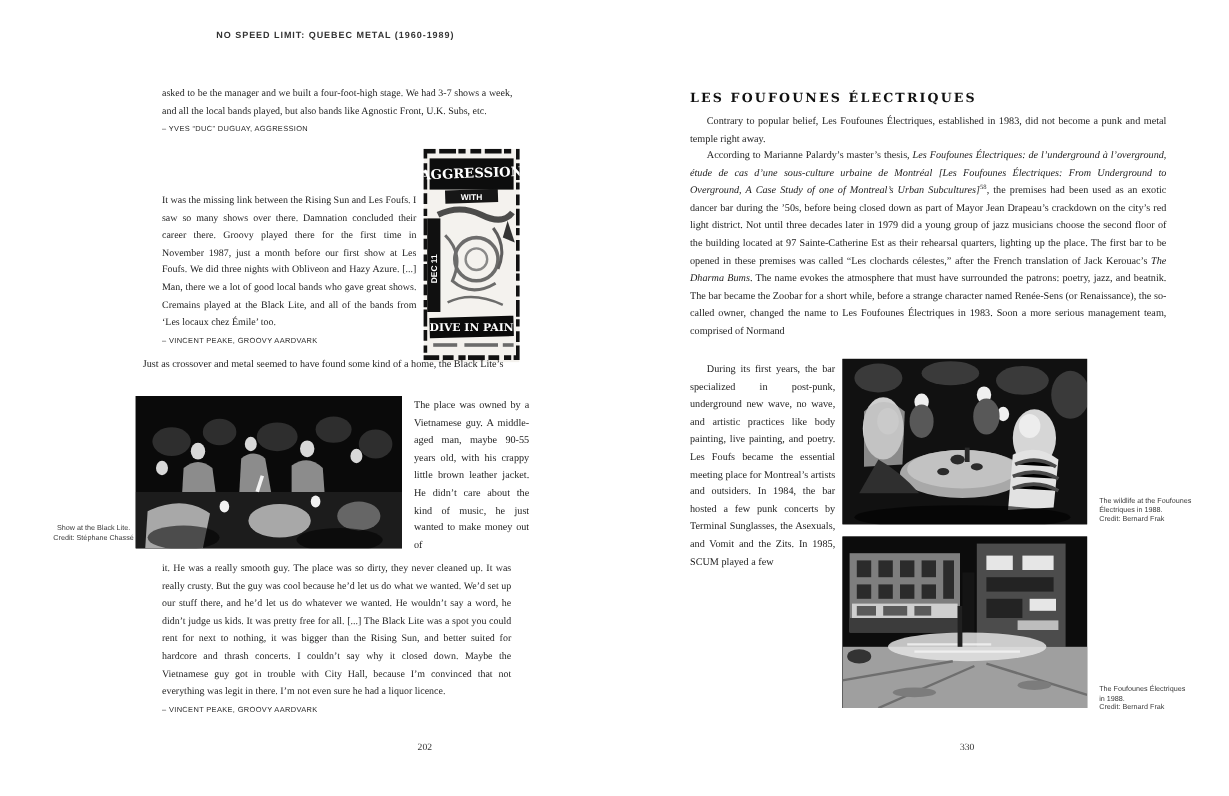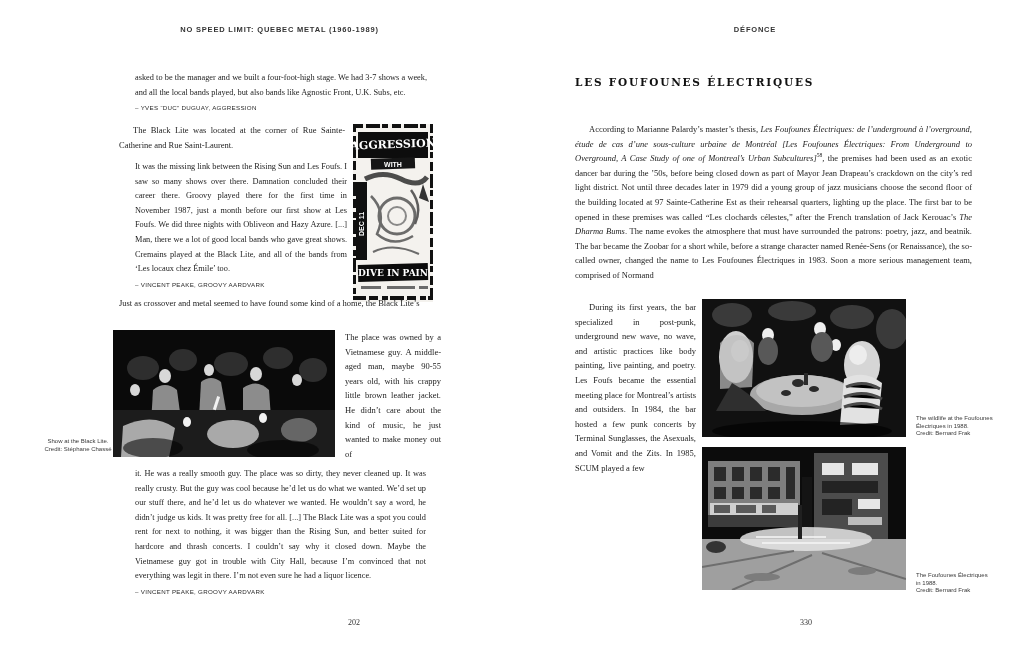--- a/index.html
+++ b/index.html
@@ -35,21 +35,20 @@
 
   <section class="page" id="pL">
 
     <div class="rhead abs" style="left:119px;top:25px;width:321px">NO SPEED LIMIT: QUEBEC METAL (1960-1989)</div>
 
     <div class="abs" style="left:135px;top:71px;width:292px">
       <p class="qt">asked to be the manager and we built a four-foot-high stage. We had 3-7 shows a week, and all the local bands played, but also bands like Agnostic Front, U.K. Subs, etc.</p>
       <p class="attr">– YVES “DUC” DUGUAY, AGGRESSION</p>
     </div>
 
-    <p class="body abs indent" style="left:119px;top:123px;width:226px">The Black Lite was located at the corner of Rue Sainte-Catherine and Rue Saint-Laurent.</p>
 
     <figure class="abs" style="left:353px;top:124px;width:80px;height:178px">
       <svg width="80" height="178" viewBox="0 0 80 178">
         <rect x="0" y="0" width="80" height="178" fill="#f4f2ee"></rect>
         <rect x="1" y="2" width="78" height="172" fill="none" stroke="#111" stroke-width="4" stroke-dasharray="9 3 14 2 6 4"></rect>
         <rect x="5" y="8" width="70" height="26" fill="#0d0d0d"></rect>
         <text x="40" y="24" fill="#fff" font-family="DejaVu Serif, serif" font-size="11" font-weight="bold" text-anchor="middle" transform="rotate(-2 40 20)">AGGRESSION</text>
         <rect x="18" y="34" width="44" height="11" fill="#161616" transform="rotate(-2 40 40)"></rect>
         <text x="40" y="43" fill="#fff" font-family="Liberation Sans, sans-serif" font-size="7" font-weight="bold" text-anchor="middle">WITH</text>
         <path d="M12 55 Q30 46 48 55 T74 53" stroke="#222" stroke-width="5" fill="none" opacity=".8"></path>
@@ -132,24 +131,24 @@
     <div class="abs" style="left:135px;top:467px;width:291px">
       <p class="qt">it. He was a really smooth guy. The place was so dirty, they never cleaned up. It was really crusty. But the guy was cool because he’d let us do what we wanted. We’d set up our stuff there, and he’d let us do whatever we wanted. He wouldn’t say a word, he didn’t judge us kids. It was pretty free for all. [...] The Black Lite was a spot you could rent for next to nothing, it was bigger than the Rising Sun, and better suited for hardcore and thrash concerts. I couldn’t say why it closed down. Maybe the Vietnamese guy got in trouble with City Hall, because I’m convinced that not everything was legit in there. I’m not even sure he had a liquor licence.</p>
       <p class="attr">– VINCENT PEAKE, GROOVY AARDVARK</p>
     </div>
 
     <div class="pgnum abs" style="left:240px;top:618px;width:120px">202</div>
   </section>
 
   <section class="page" id="pR">
 
-    <div class="rhead abs" style="left:63px;top:25px;width:360px">DÉFONCE</div>
 
     <h2 class="sectitle abs" style="left:63px;top:76px;width:397px;margin:0">LES FOUFOUNES ÉLECTRIQUES</h2>
 
+    <p class="body abs indent" style="left:63px;top:93px;width:397px">Contrary to popular belief, Les Foufounes Électriques, established in 1983, did not become a punk and metal temple right away.</p>
 
     <p class="body abs indent" style="left:63px;top:122px;width:397px"><span>According to Marianne Palardy’s master’s thesis, </span><span class="it">Les Foufounes Électriques: de l’underground à l’overground, étude de cas d’une sous-culture urbaine de Montréal [Les Foufounes Électriques: From Underground to Overground, A Case Study of one of Montreal’s Urban Subcultures]</span><sup>58</sup><span>, the premises had been used as an exotic dancer bar during the ’50s, before being closed down as part of Mayor Jean Drapeau’s crackdown on the city’s red light district. Not until three decades later in 1979 did a young group of jazz musicians choose the second floor of the building located at 97 Sainte-Catherine Est as their rehearsal quarters, lighting up the place. The first bar to be opened in these premises was called “Les clochards célestes,” after the French translation of Jack Kerouac’s </span><span class="it">The Dharma Bums</span><span>. The name evokes the atmosphere that must have surrounded the patrons: poetry, jazz, and beatnik. The bar became the Zoobar for a short while, before a strange character named Renée-Sens (or Renaissance), the so-called owner, changed the name to Les Foufounes Électriques in 1983. Soon a more serious management team, comprised of Normand</span></p>
 
     <div class="abs" style="left:63px;top:300px;width:121px">
       <p class="body indent">During its first years, the bar specialized in post-punk, underground new wave, no wave, and artistic practices like body painting, live painting, and poetry. Les Foufs became the essential meeting place for Montreal’s artists and outsiders. In 1984, the bar hosted a few punk concerts by Terminal Sunglasses, the Asexuals, and Vomit and the Zits. In 1985, SCUM played a few</p>
     </div>
 
     <figure class="photo abs" style="left:190px;top:299px;width:204px;height:138px">
       <svg width="204" height="138" viewBox="0 0 204 138">
         <rect width="204" height="138" fill="#111"></rect>

